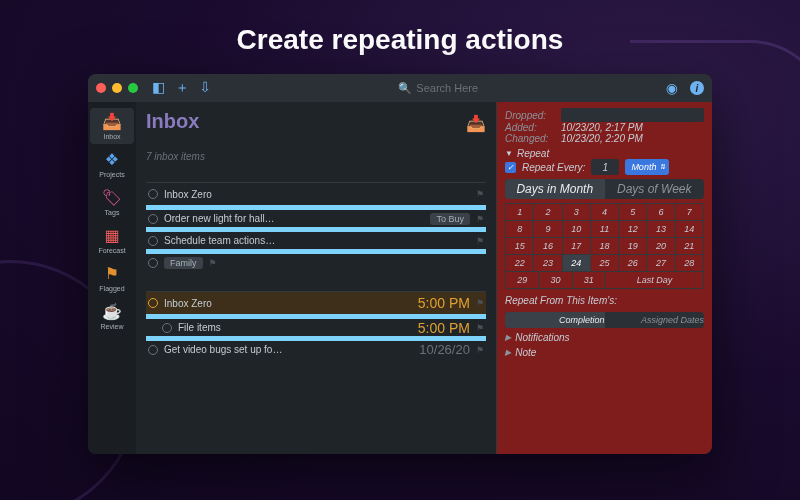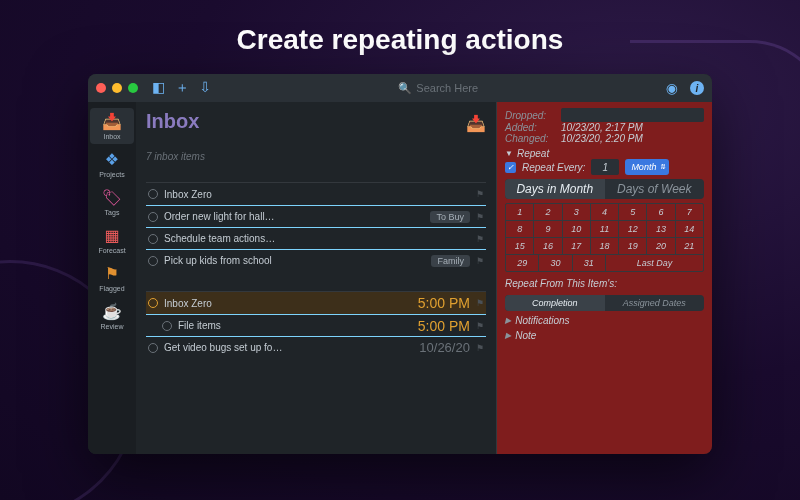--- a/index.html
+++ b/index.html
@@ -59,21 +59,21 @@
 .ibitem.sel{background:#2a3036;border-radius:4px}
 .ibicon{font-size:16px;margin-bottom:2px}
 .main{width:360px;display:flex;flex-direction:column;padding:8px 10px 0 10px}
 .main-h{display:flex;align-items:flex-start;justify-content:space-between}
 .main-h h1{color:#8a7bbf;font-size:20px;font-weight:600}
 .main-h .sub{color:#6a7178;font-size:10px;font-style:italic;margin-top:18px}
 .tray{color:#6a7bbf;font-size:16px;margin-top:4px}
 .group{border-top:1px solid #33383d;margin-top:20px}
 .row{
   display:flex;align-items:center;height:22px;font-size:10px;color:#c4ccd3;
-  border-top:1px solid #7dd3fc;padding:0 2px;gap:6px;
+  border-top:5px solid #7dd3fc;padding:0 2px;gap:6px;
 }
 .row:first-child{border-top:none}
 .row.sel{background:#3d2f1a}
 .row.child{padding-left:16px}
 .circle{width:10px;height:10px;border:1px solid #6a7178;border-radius:50%;flex-shrink:0}
 .row.sel .circle{border-color:#e0a030}
 .rtitle{flex:1;white-space:nowrap;overflow:hidden;text-overflow:ellipsis}
 .pill{background:#3a4148;color:#a6afb7;padding:1px 6px;border-radius:3px;font-size:9px}
 .time{color:#e0a030;font-size:14px}
 .date{color:#6a7178;font-size:13px}
@@ -99,21 +99,21 @@
 .calrow{display:flex}
 .calcell{
   flex:1;text-align:center;padding:3px 0;font-size:9px;color:#c4ccd3;
   border-right:1px solid #33383d;border-bottom:1px solid #33383d;cursor:pointer;
 }
 .calcell:last-child{border-right:none}
 .calrow:last-child .calcell{border-bottom:none}
 .calcell.on{background:#3a4148;color:#fff}
 .lastday{flex:3!important}
 .seg2{display:flex;background:#2a3036;border-radius:4px;overflow:hidden;margin-top:6px}
-.seg2 div{flex:1;text-align:center;padding:3px 0;font-size:9px;color:#8a939b;cursor:pointer}
+.seg2 div{flex:1;text-align:right;padding:3px 0;font-size:9px;color:#8a939b;cursor:pointer}
 .seg2 div.on{background:#3a4148;color:#e6ecf1}
 </style>
 </head>
 <body>
 
 <div class="arrow-deco"></div>
 <div class="circle-deco"></div>
 
 <div class="headline">Create repeating actions</div>
 
@@ -190,21 +190,20 @@
               <span class="pill">To Buy</span>
               <span class="flagico">⚑</span>
             </div>
             <div class="row">
               <span class="circle"></span>
               <span class="rtitle">Schedule team actions…</span>
               <span class="flagico">⚑</span>
             </div>
             <div class="row">
               <span class="circle"></span>
-              <span class="rtitle">Pick up kids from school</span>
               <span class="pill">Family</span>
               <span class="flagico">⚑</span>
             </div>
           </div>
           <div class="group">
             <div class="row sel">
               <span class="circle"></span>
               <span class="rtitle">Inbox Zero</span>
               <span class="time">5:00 PM</span>
               <span class="flagico">⚑</span>
@@ -278,20 +277,29 @@
           <div class="calrow">
             <div class="calcell">15</div>
             <div class="calcell">16</div>
             <div class="calcell">17</div>
             <div class="calcell">18</div>
             <div class="calcell">19</div>
             <div class="calcell">20</div>
             <div class="calcell">21</div>
           </div>
           <div class="calrow">
+            <div class="calcell">22</div>
+            <div class="calcell">23</div>
+            <div class="calcell on">24</div>
+            <div class="calcell">25</div>
+            <div class="calcell">26</div>
+            <div class="calcell">27</div>
+            <div class="calcell">28</div>
+          </div>
+          <div class="calrow">
             <div class="calcell">29</div>
             <div class="calcell">30</div>
             <div class="calcell">31</div>
             <div class="calcell lastday">Last Day</div>
           </div>
         </div>
 
       <div style="margin-top:6px">Repeat From This Item's:</div>
       <div class="seg2" id="seg2">
           <div class="on">Completion</div>

